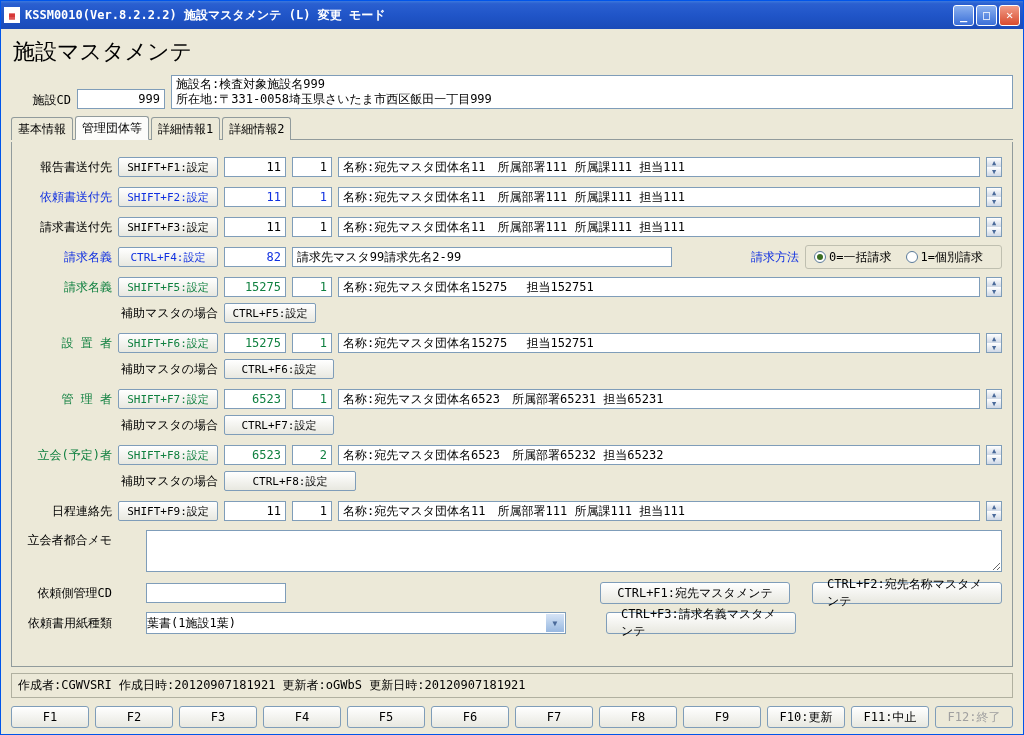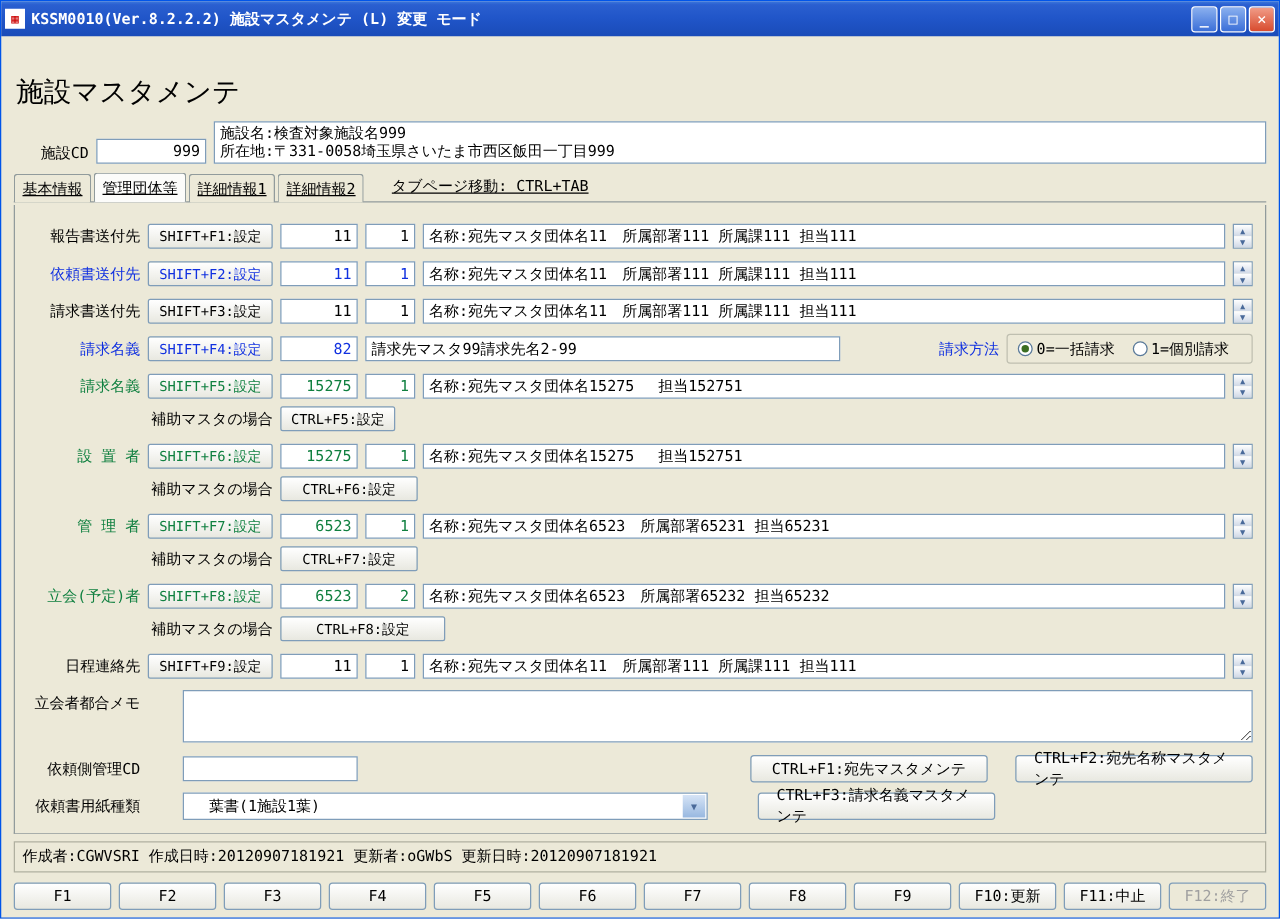--- a/index.html
+++ b/index.html
@@ -8,30 +8,30 @@
 .window { width: 1024px; height: 735px; background: #ece9d8; border: 1px solid #0055ea; display: flex; flex-direction: column; }
 .titlebar { height: 28px; background: linear-gradient(to bottom, #3b77dd 0%, #2a5fd0 10%, #2055c8 50%, #1a4bb8 100%); display: flex; align-items: center; padding: 0 3px; }
 .titlebar-icon { width: 16px; height: 16px; background: #fff; margin-right: 5px; display:flex; align-items:center; justify-content:center; font-size:10px; color:#c00;}
 .titlebar-text { color: #fff; font-weight: bold; flex: 1; }
 .win-btns { display: flex; gap: 2px; }
 .win-btn { width: 21px; height: 21px; border: 1px solid #fff; border-radius: 3px; display:flex; align-items:center; justify-content:center; color:#fff; font-weight:bold; cursor:pointer; }
 .win-min { background: linear-gradient(#8ab0ef,#3b6fd8); }
 .win-max { background: linear-gradient(#8ab0ef,#3b6fd8); }
 .win-close { background: linear-gradient(#f19d88,#d84b2e); }
 
-.client { flex: 1; padding: 6px 10px 4px 10px; display: flex; flex-direction: column; gap: 2px; overflow:hidden;margin-top:22px; }
+.client { flex: 1; padding: 6px 10px 4px 10px; display: flex; flex-direction: column; gap: 2px; overflow:hidden; }
 .page-title { font-size: 22px; font-weight: normal; margin: 2px 0 6px 2px; }
 
 .header-row { display: flex; align-items: flex-end; gap: 6px; margin-bottom: 4px; }
 .lbl { text-align: right; }
 .field-ro { background: #fff; border: 1px solid #7f9db9; height: 20px; padding: 2px 4px; display:flex; align-items:center; }
 .field-ro.right { justify-content: flex-end; }
 .multiline { background:#fff; border:1px solid #7f9db9; padding:1px 4px; line-height:15px; font-size:12px; }
 
-.tabs-row { display: flex; align-items: flex-end; gap: 0; border-bottom: 1px solid #919b9c; margin-bottom:0;text-decoration:underline; }
+.tabs-row { display: flex; align-items: flex-end; gap: 0; border-bottom: 1px solid #919b9c; margin-bottom:0; }
 .tab { padding: 3px 6px 2px 6px; border: 1px solid #919b9c; border-bottom: none; background: #ece9d8; border-radius: 3px 3px 0 0; margin-right: 2px; cursor:pointer; position:relative; top:1px; }
 .tab.active { background: #fcfcfa; font-weight: normal; z-index:2; border-bottom:1px solid #fcfcfa; }
 .tab-hint { margin-left: 20px; padding-bottom:3px; }
 
 .tab-body { border: 1px solid #919b9c; border-top:none; background: #ece9d8; padding: 14px 10px 10px 10px; flex:1; overflow:auto; }
 
 .form-row { display: flex; align-items: center; gap: 6px; margin-bottom: 8px; height:22px; }
 .form-row.sub { margin-top:-4px; }
 .row-label { width: 90px; text-align: right; }
 .blue-label { color: #1030e0; }
@@ -48,21 +48,21 @@
 .radio-group { display:flex; align-items:center; gap:4px; border:1px solid #bfbfb0; padding:2px 8px; height:24px; border-radius:3px; }
 .radio-item { display:flex; align-items:center; gap:3px; margin-right:10px; cursor:pointer;}
 .radio-dot { width:12px; height:12px; border:1px solid #5a7a9a; border-radius:50%; background:#fff; display:flex; align-items:center; justify-content:center;}
 .radio-dot.checked::after { content:""; width:6px; height:6px; background:#3b6e22; border-radius:50%; }
 
 .memo-row { display:flex; gap:6px; margin-top:6px; }
 .memo-box { flex:1; height:42px; background:#fff; border:1px solid #7f9db9; }
 
 .btn { height:22px; padding:0 14px; background:linear-gradient(#fff,#e8e8e0); border:1px solid #7f9db9; border-radius:3px; cursor:pointer; display:flex; align-items:center; justify-content:center; font-size:12px;}
 
-.select { height:22px; background:#fff; border:1px solid #7f9db9; display:flex; align-items:center; padding:0 20px; width:420px; position:relative; cursor:pointer;}
+.select { height:22px; background:#fff; border:1px solid #7f9db9; display:flex; align-items:center; padding:0 0; width:420px; position:relative; cursor:pointer;}
 .select-arrow { position:absolute; right:1px; top:1px; bottom:1px; width:18px; background:linear-gradient(#d6e4f6,#98b8e0); display:flex; align-items:center; justify-content:center; color:#4a6a9a; font-size:8px;}
 
 .status-bar { border:1px solid #b0b0a0; background:#ece9d8; padding:3px 6px; margin:4px 0 2px 0; font-size:12px;}
 .fkeys { display:flex; gap:6px; padding:4px 0 2px 0;}
 .fkey { flex:1; height:22px; background:linear-gradient(#fff,#e8e8e0); border:1px solid #7f9db9; border-radius:3px; display:flex; align-items:center; justify-content:center; cursor:pointer; font-size:12px;}
 .fkey.disabled { color:#a0a0a0; background:#ece9d8; cursor:default;}
 </style>
 </head>
 <body>
 
@@ -87,21 +87,20 @@
         <div>施設名:検査対象施設名999</div>
         <div>所在地:〒331-0058埼玉県さいたま市西区飯田一丁目999</div>
       </div>
     </div>
 
     <div class="tabs-row">
       <div class="tab">基本情報</div>
       <div class="tab active">管理団体等</div>
       <div class="tab">詳細情報1</div>
       <div class="tab">詳細情報2</div>
-      <div class="tab-hint">タブページ移動: CTRL+TAB</div>
     </div>
 
     <div class="tab-body">
 
       <div class="form-row">
         <div class="row-label">報告書送付先</div>
         <div class="shortcut-btn">SHIFT+F1:設定</div>
         <div class="num-box">11</div>
         <div class="num-box narrow">1</div>
         <div class="long-field">名称:宛先マスタ団体名11　所属部署111 所属課111 担当111</div>
@@ -130,21 +129,21 @@
         <div class="num-box narrow">1</div>
         <div class="long-field">名称:宛先マスタ団体名11　所属部署111 所属課111 担当111</div>
         <div class="spinner">
             <div>▲</div>
             <div>▼</div>
           </div>
       </div>
 
       <div class="form-row">
         <div class="row-label blue-label">請求名義</div>
-        <div class="shortcut-btn" style="color:#1030e0">SHIFT+F4:設定</div>
+        <div class="shortcut-btn" style="color:#1030e0">CTRL+F4:設定</div>
         <div class="num-box" style="color:#1030e0">82</div>
         <div class="long-field" style="flex:0 0 380px">請求先マスタ99請求先名2-99</div>
         <div style="flex:1"></div>
         <div class="blue-label">請求方法</div>
         <div class="radio-group">
           <div class="radio-item">
               <span class="radio-dot checked"></span>
               <span>0=一括請求</span>
             </div>
           <div class="radio-item">

